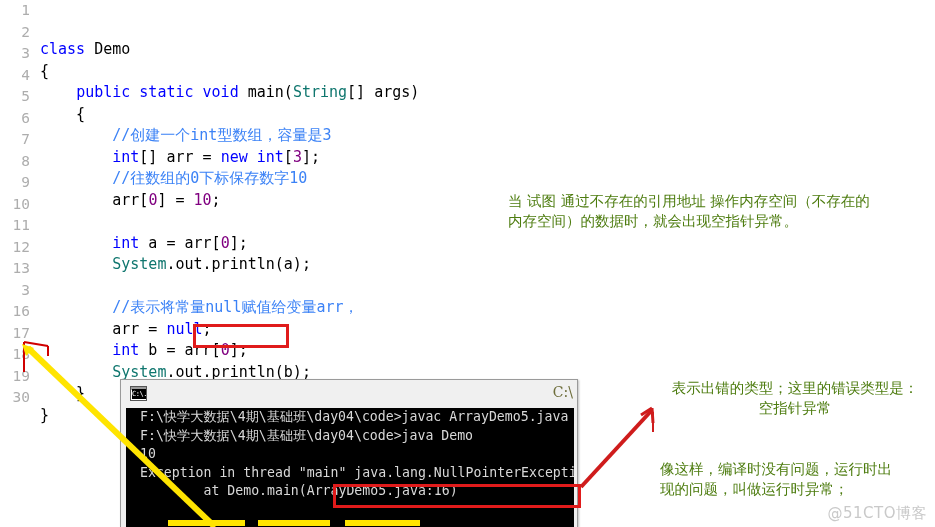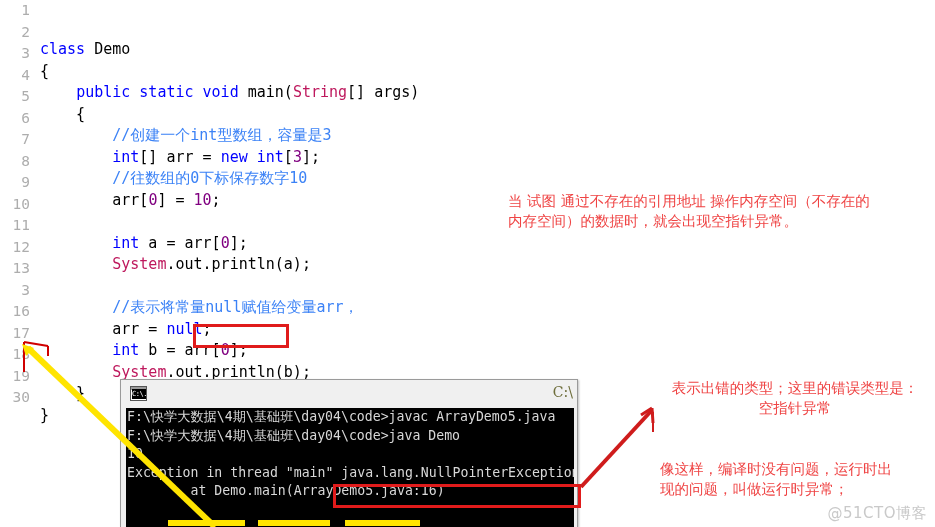--- a/index.html
+++ b/index.html
@@ -48,21 +48,21 @@
     font-size: 14.5px;
   }
   .codetext {
     position: absolute;
     left: 40px;
     top: 0;
     color: #000000;
     margin-top: 39px;
   }
   .kw     { color: #0000ff; }
-  .cls    { color: #be185d; }
+  .cls    { color: #0f766e; }
   .num    { color: #800080; }
   .cmt    { color: #3b82f6; }
   .plain  { color: #000000; }
 
   
   .redbox-code {
     position: absolute;
     left: 193px;
     top: 324px;
     width: 96px;
@@ -140,39 +140,39 @@
     height: 119px;
     background: #000000;
     overflow: hidden;
   }
   .console-line {
     color: #d8d8d8;
     font-family: "DejaVu Sans Mono", monospace;
     font-size: 13.2px;
     line-height: 18.5px;
     white-space: pre;
-    padding-left: 1px;
+    padding-left: 14px;
   }
 
   
   .redbox-console {
     position: absolute;
     left: 333px;
     top: 484px;
     width: 248px;
     height: 24px;
     border: 3px solid #e01b1b;
     box-sizing: border-box;
     pointer-events: none;
   }
 
   
   .anno {
     position: absolute;
-    color: #ef4444;
+    color: #4d7c0f;
     font-family: "DejaVu Sans", sans-serif;
     font-size: 14.5px;
     line-height: 20px;
     white-space: pre-line;
   }
   .anno-1 { left: 508px; top: 191px; width: 420px; }
   .anno-2 { left: 655px; top: 378px; width: 280px; text-align: center; }
   .anno-3 { left: 660px; top: 459px; width: 250px; }
 
   .watermark {

